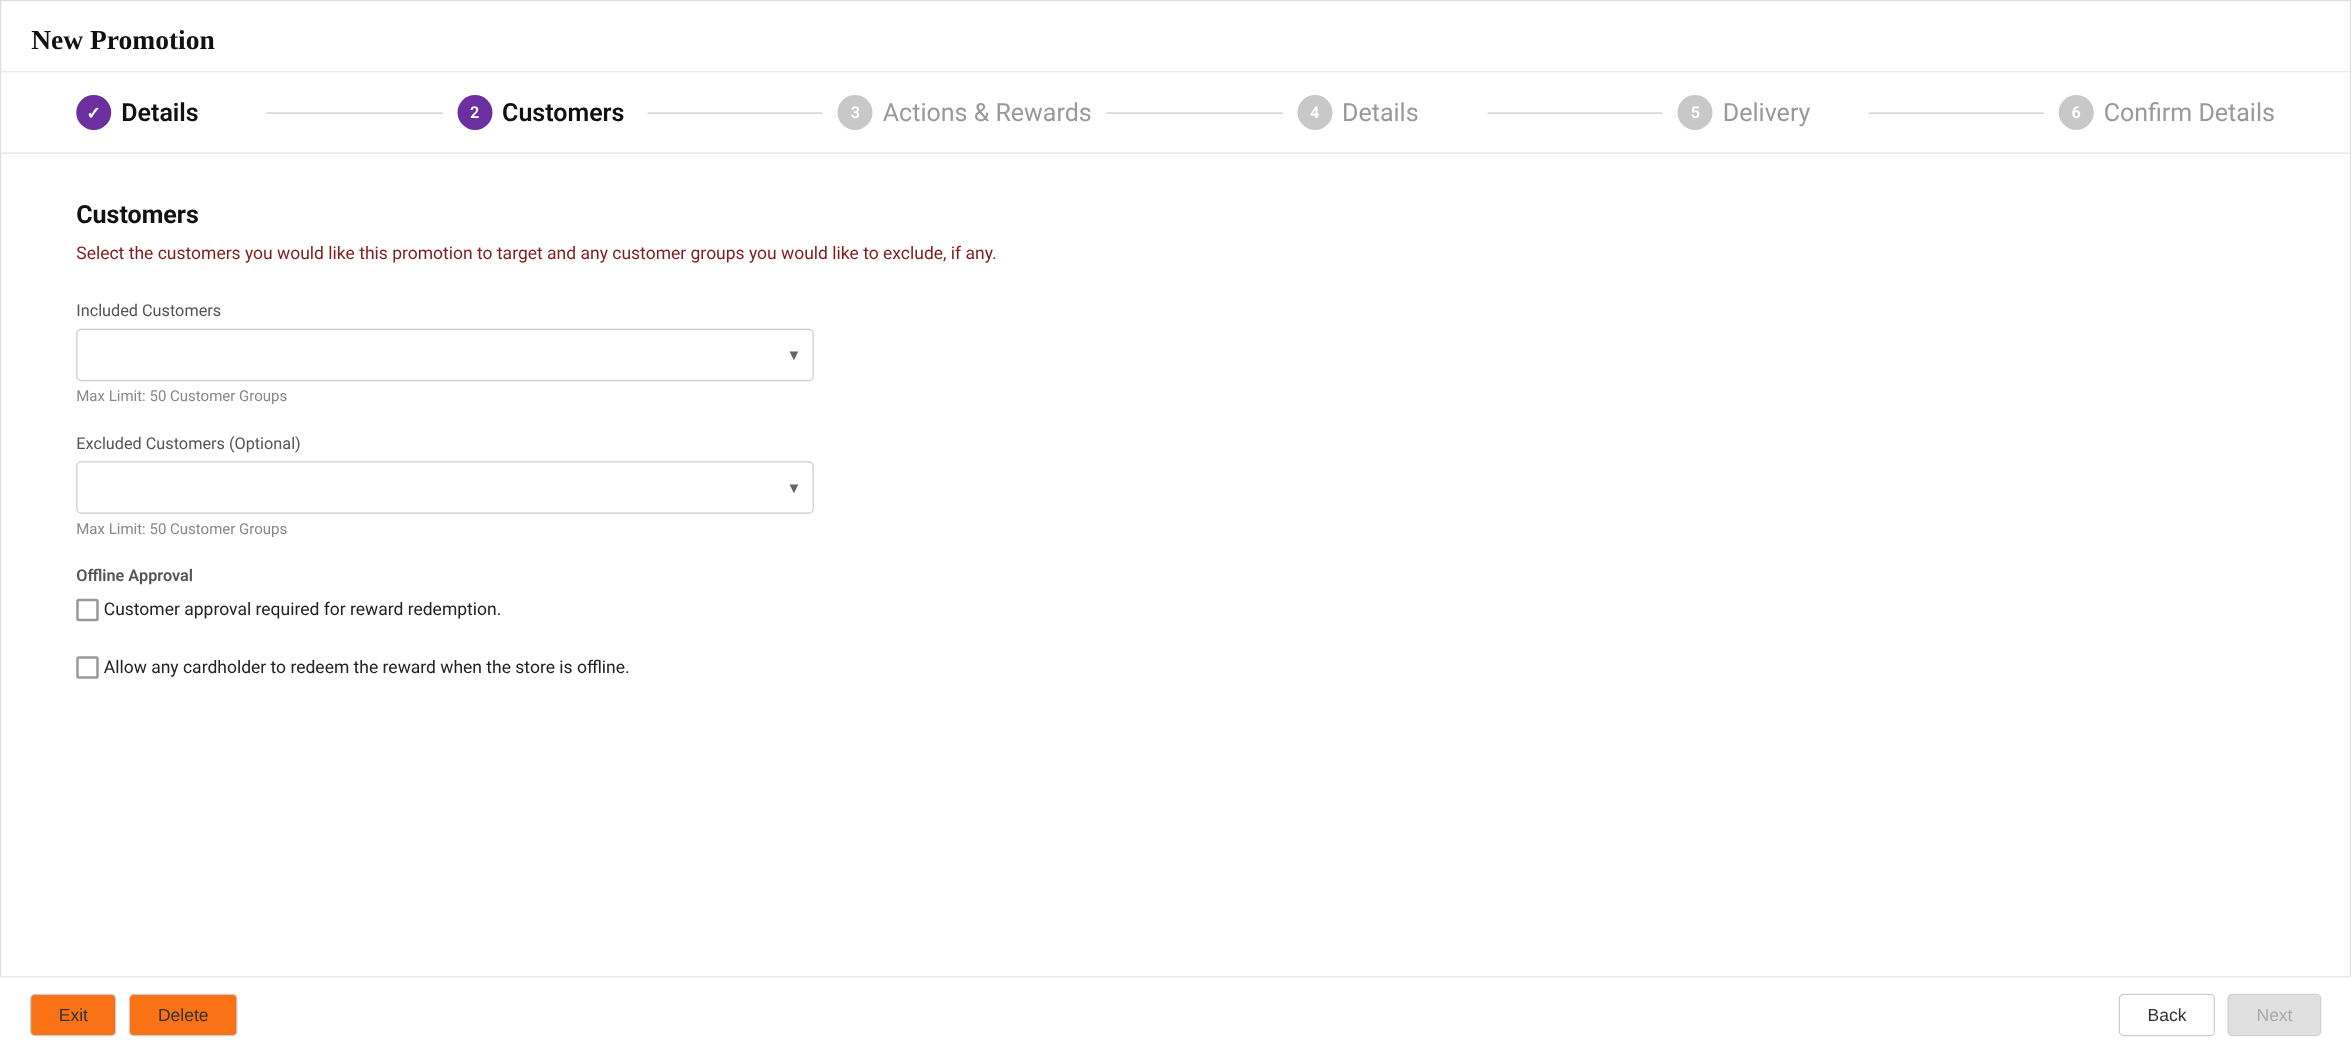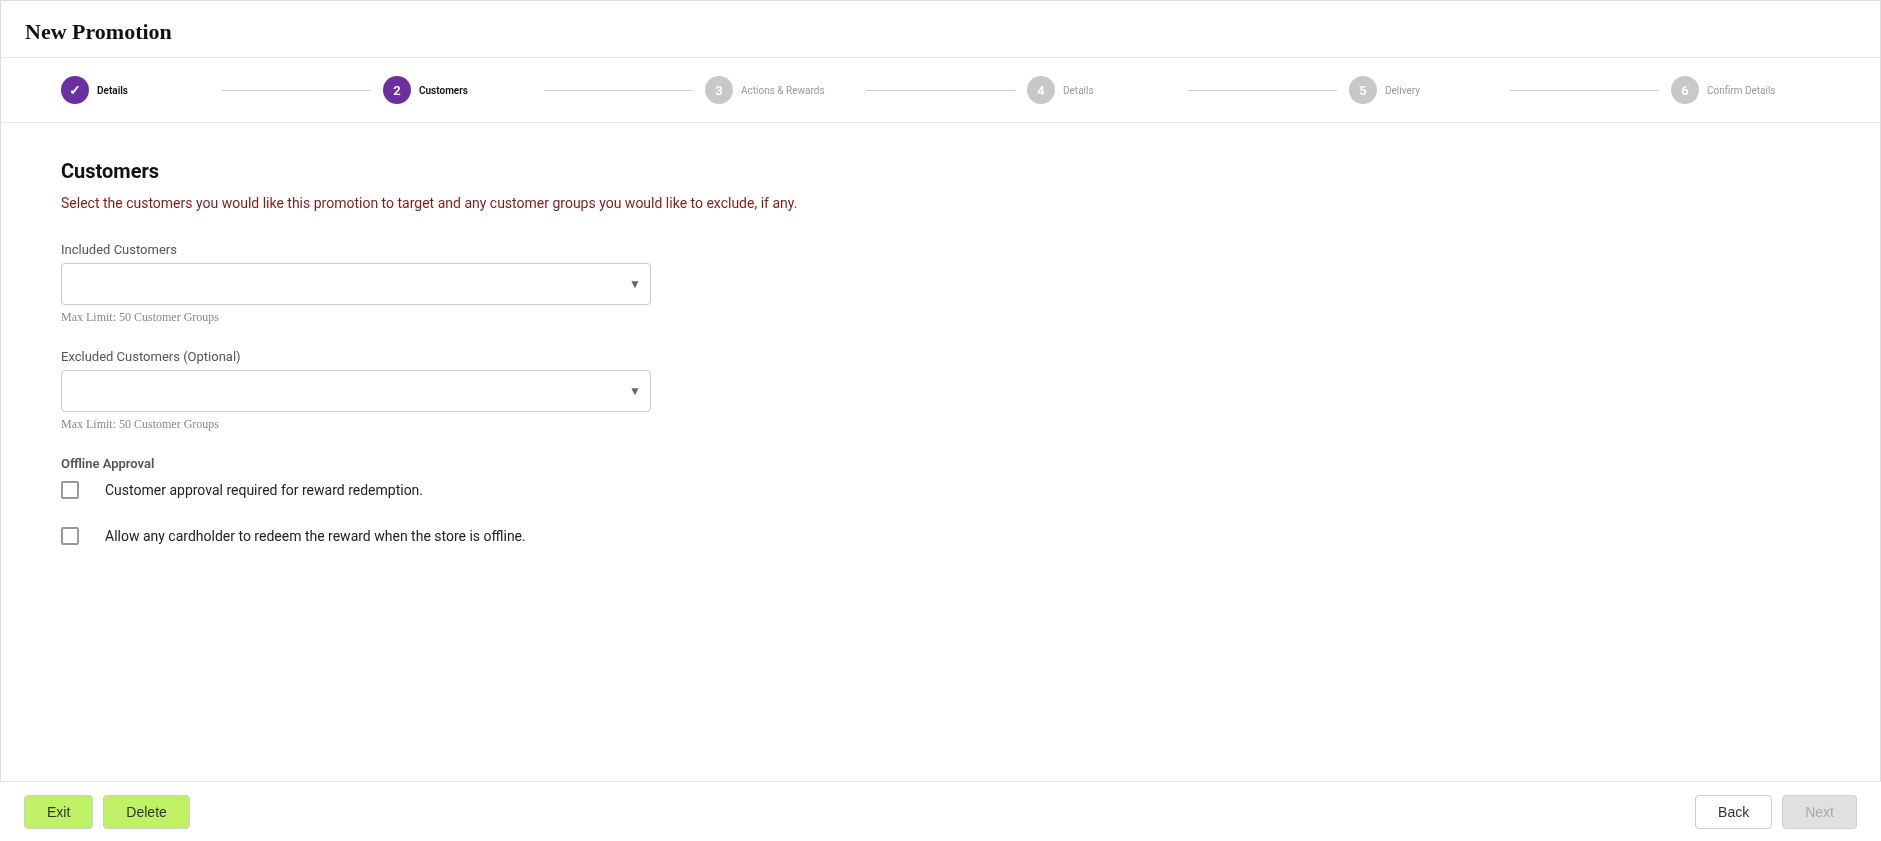--- a/index.html
+++ b/index.html
@@ -59,21 +59,21 @@
     .step-circle.active {
       background: #6b2fa0;
       color: #fff;
     }
     .step-circle.inactive {
       background: #c8c8c8;
       color: #fff;
     }
     .step-label {
       margin-left: 8px;
-      font-size: 10px;
+      font-size: 20px;
       color: #333;
       white-space: nowrap;
     }
     .step-label.active {
       font-weight: 600;
       color: #111;
     }
     .step-label.inactive {
       color: #999;
     }
@@ -133,32 +133,31 @@
       top: 50%;
       transform: translateY(-50%);
       pointer-events: none;
       color: #666;
       font-size: 12px;
     }
     .field-hint {
       font-size: 12px;
       color: #888;
       margin-top: 5px;
-      font-family: Liberation Serif, serif;
     }
     .subsection-label {
       font-size: 13px;
       font-weight: 600;
       color: #555;
       margin-bottom: 10px;
     }
     .checkbox-row {
       display: flex;
       align-items: center;
-      gap: 26px;
+      gap: 4px;
       margin-bottom: 6px;
     }
     .checkbox-input {
       width: 18px;
       height: 18px;
       border: 2px solid #999;
       border-radius: 2px;
       background: #fff;
       flex-shrink: 0;
       cursor: pointer;
@@ -200,21 +199,21 @@
       display: flex;
       gap: 10px;
     }
     .btn {
       padding: 8px 22px;
       border-radius: 4px;
       font-size: 14px;
       font-weight: 500;
       cursor: pointer;
       border: 1px solid #ccc;
-      background: #bef264;
+      background: #f97316;
       color: #333;
     }
     .btn-next {
       background: #e0e0e0;
       color: #aaa;
       border-color: #d0d0d0;
       cursor: not-allowed;
     }
     .btn-back {
       background: #fff;

